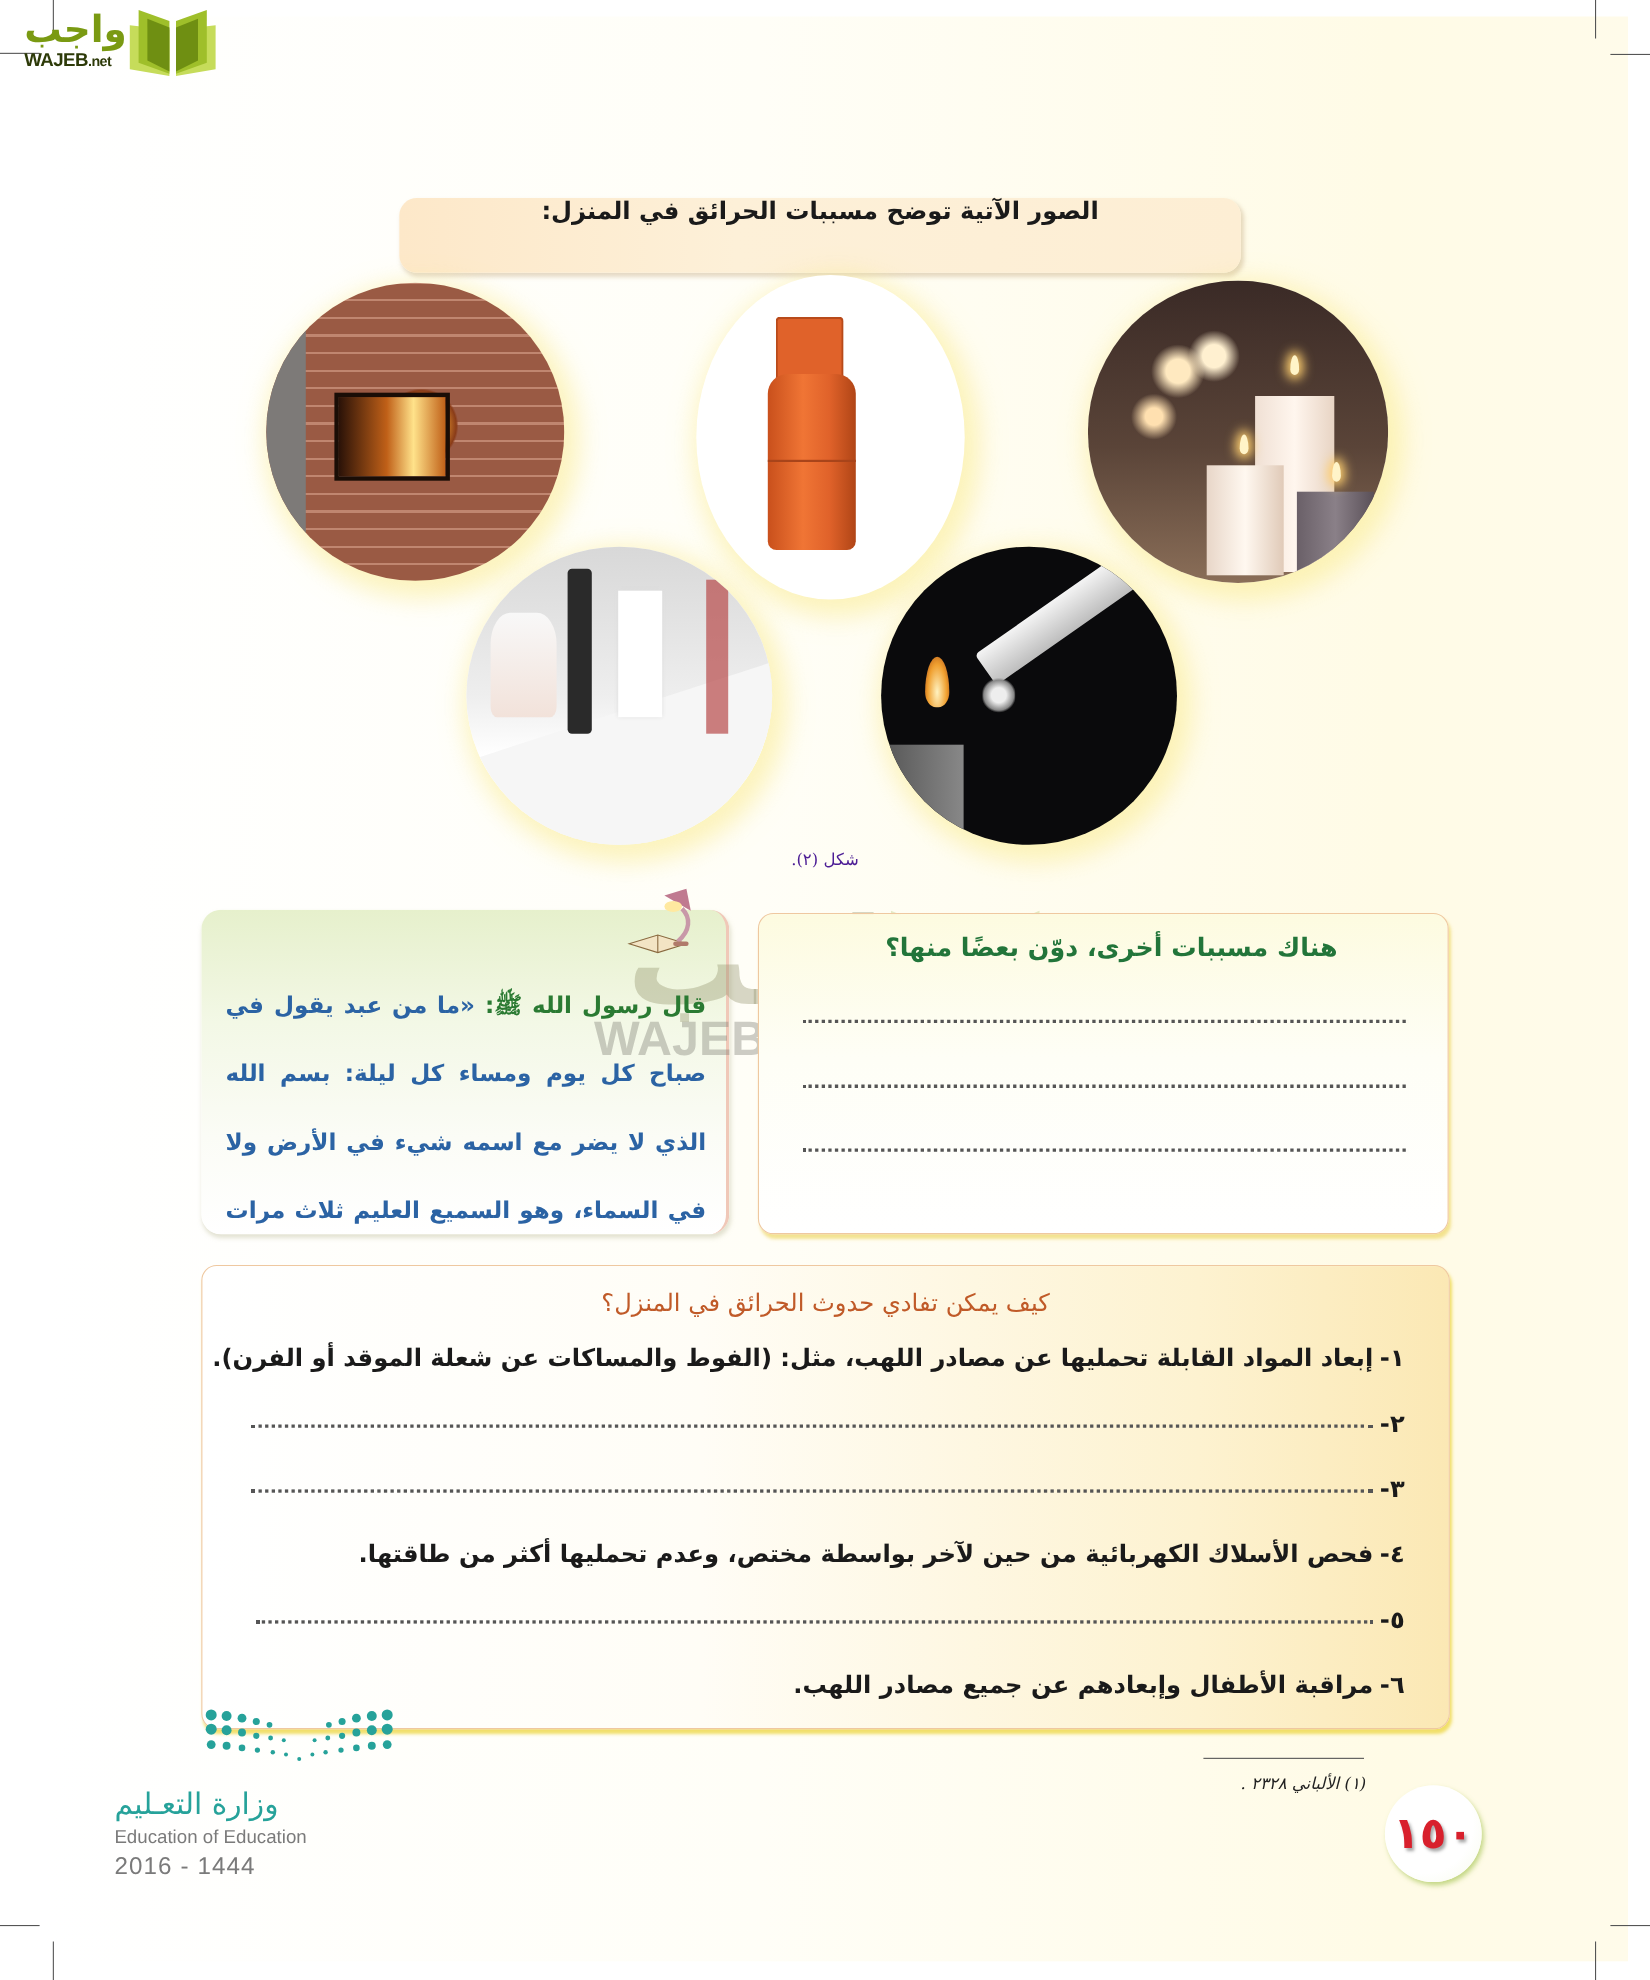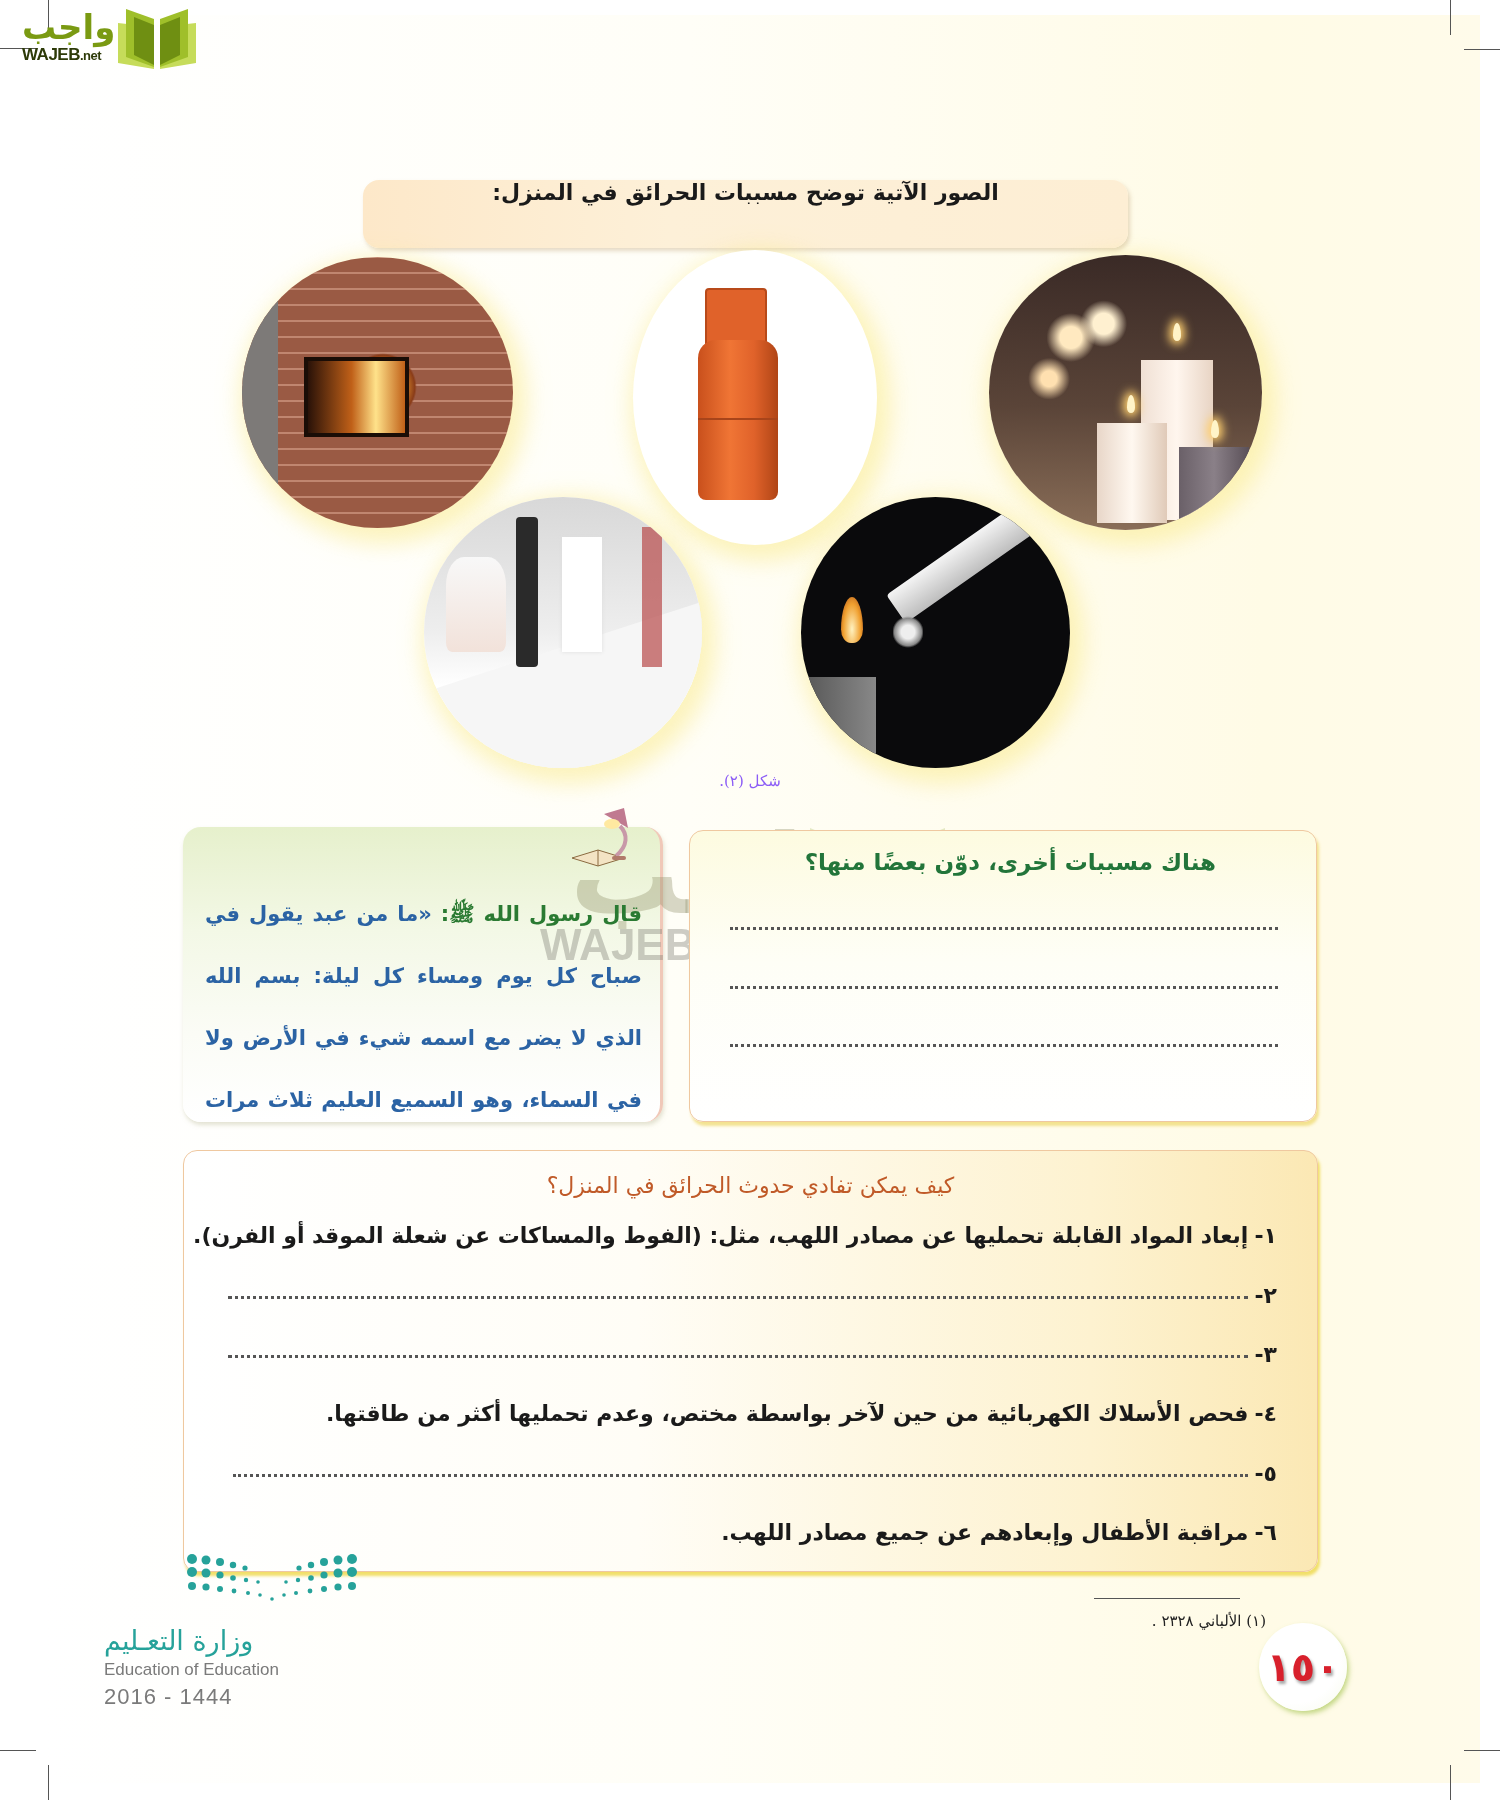--- a/index.html
+++ b/index.html
@@ -62,21 +62,21 @@
     .ph-plug .plug-b { position: absolute; left: 92px; top: 20px; width: 22px; height: 150px; background: #2a2a2a; border-radius: 4px; }
     .ph-plug .plug-w2 { position: absolute; left: 138px; top: 40px; width: 40px; height: 115px; background: #ffffff; box-shadow: 0 0 4px #ddd; }
     .ph-plug .red { position: absolute; left: 218px; top: 30px; width: 20px; height: 140px; background: #b84a4a; opacity: 0.7; }
 
     .ph-cig { left: 801px; top: 497px; width: 269px; height: 271px; background: #0a0a0c; }
     .ph-cig .flame { position: absolute; left: 40px; top: 100px; width: 22px; height: 46px; border-radius: 50% 50% 45% 45% / 70% 70% 30% 30%; background: radial-gradient(ellipse at 50% 70%, #fff2c0, #f0a030 55%, #a04010 100%); }
     .ph-cig .candle { position: absolute; left: 0; top: 180px; width: 75px; height: 120px; background: linear-gradient(90deg,#555,#888); }
     .ph-cig .cig { position: absolute; left: 95px; top: 95px; width: 210px; height: 34px; background: linear-gradient(180deg,#f4f4f4,#bdbdbd); transform: rotate(-35deg); transform-origin: left center; border-radius: 4px; }
     .ph-cig .ash { position: absolute; left: 92px; top: 118px; width: 30px; height: 34px; background: radial-gradient(circle, #eee 0 30%, #888 60%, transparent 70%); }
 
-    .fig-caption { position: absolute; left: 700px; top: 772px; width: 100px; text-align: center; direction: rtl; font-size: 15px; color: #8b5cf6; font-family: "DejaVu Serif", serif; }
+    .fig-caption { position: absolute; left: 700px; top: 772px; width: 100px; text-align: center; direction: rtl; font-size: 15px; color: #4c1d95; font-family: "DejaVu Serif", serif; }
 
     
     .hadith-box {
       position: absolute; left: 183px; top: 827px; width: 480px; height: 295px;
       background: linear-gradient(180deg, #e6f0cc 0%, #f3f8e6 35%, #fbfcf6 70%, #ffffff 100%);
       border-radius: 18px; border-right: 3px solid #f0c8b8;
       box-shadow: 1px 3px 4px rgba(200,200,170,0.5);
     }
     .hadith-text {
       position: absolute; left: 22px; top: 56px; width: 437px; direction: rtl; text-align: justify;
@@ -109,21 +109,21 @@
       border: 1.5px solid #efc8a0; border-radius: 14px;
       box-shadow: 2px 4px 3px rgba(240,220,90,0.9);
     }
     .tips-title { position: absolute; left: 0; width: 100%; top: 22px; text-align: center; direction: rtl; font-size: 22px; font-weight: normal; color: #c05a28; }
     .tip-row { position: absolute; right: 40px; direction: rtl; font-size: 22px; font-weight: bold; color: #1a1a1a; white-space: nowrap; display: flex; align-items: baseline; gap: 6px; }
     .tip-row .num { font-weight: bold; }
     .tip-row .dots { display: inline-block; width: 1020px; border-bottom: 3px dotted #555; height: 0; transform: translateY(-4px); }
 
     
     .footnote-rule { position: absolute; left: 1094px; top: 1598px; width: 146px; height: 1px; background: #555; }
-    .footnote { position: absolute; left: 1114px; top: 1612px; width: 152px; direction: rtl; font-size: 15px; color: #222; font-family: "DejaVu Serif", serif; white-space: nowrap; }
+    .footnote { position: absolute; left: 1090px; top: 1612px; width: 152px; direction: rtl; font-size: 15px; color: #222; font-family: "DejaVu Serif", serif; white-space: nowrap; font-style: italic; }
     .page-number {
       position: absolute; left: 1259px; top: 1623px; width: 88px; height: 88px; border-radius: 50%;
       background: radial-gradient(circle at 40% 40%, #ffffff 60%, #f6f9ea 100%);
       box-shadow: 2px 3px 5px rgba(170,200,90,0.7);
       display: flex; align-items: center; justify-content: center;
     }
     .page-number span { font-size: 40px; font-weight: bold; color: #d8202c; text-shadow: 2px 3px 3px rgba(0,0,0,0.35); font-family: "DejaVu Sans", sans-serif; }
 
     
     .ministry-dots { position: absolute; left: 186px; top: 1553px; width: 172px; height: 52px; }

